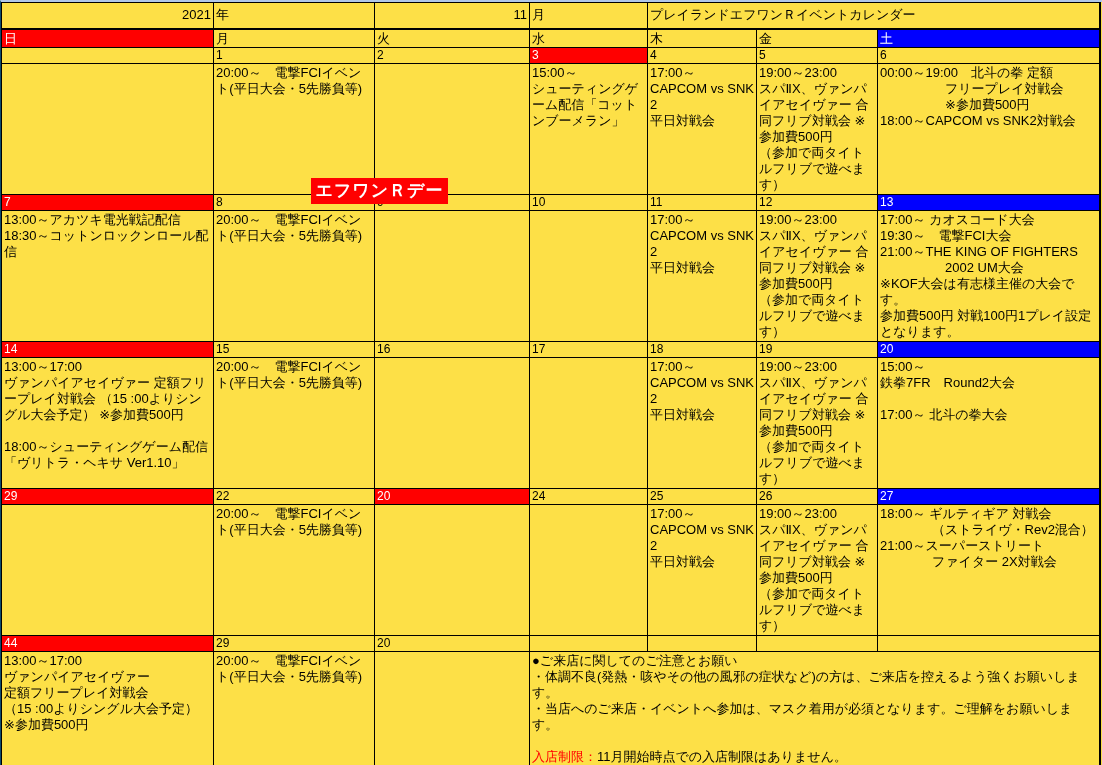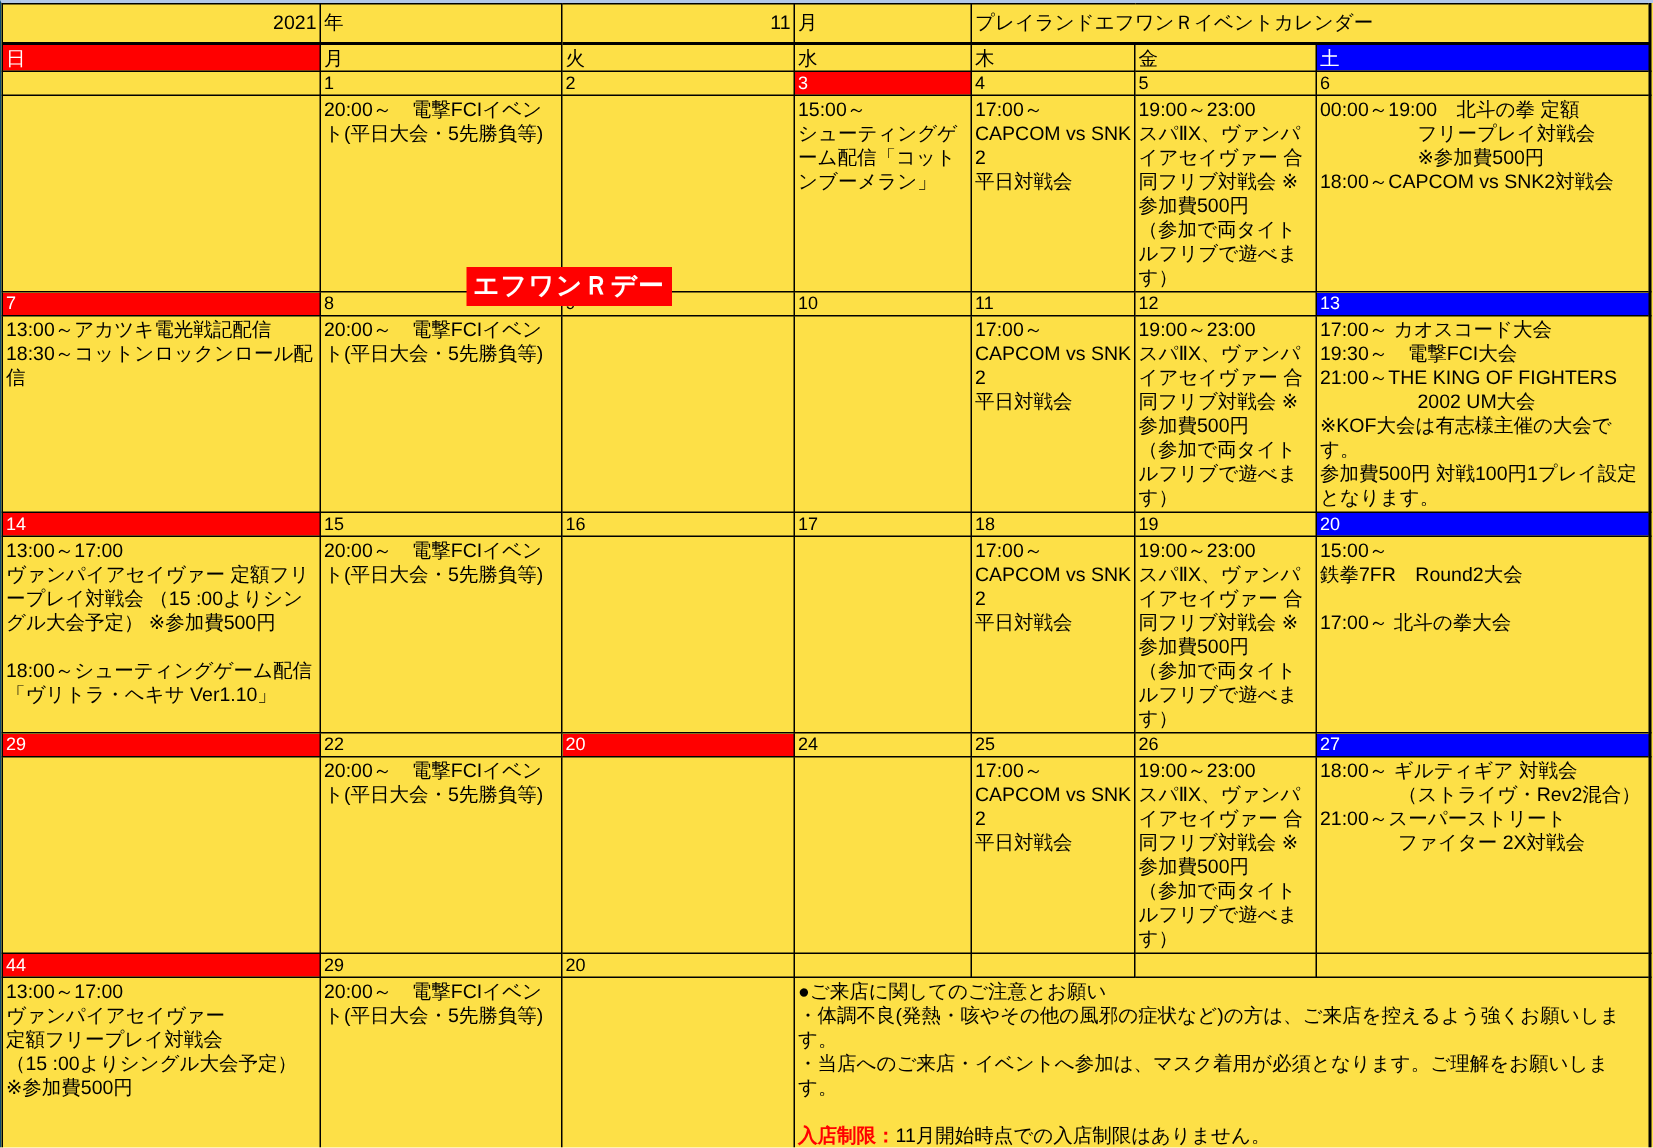--- a/index.html
+++ b/index.html
@@ -56,21 +56,21 @@
     color:#ffffff;
     font-family:"Liberation Serif","DejaVu Serif",serif;
     font-weight:bold;
     font-size:17px;
     line-height:26px;
     text-align:center;
     letter-spacing:1px;
   }
   td.notice{font-size:13px;line-height:16px;white-space:normal;}
   .notice .gap{height:16px;}
-  .notice .rb{color:#ff0000;font-weight:bold;}
+  .notice .rb{color:#ff0000;font-weight:normal;}
 </style>
 </head>
 <body>
 
 <div class="frame">
   <table class="cal">
     <colgroup>
       <col style="width:212px">
         <col style="width:161px">
         <col style="width:155px">

